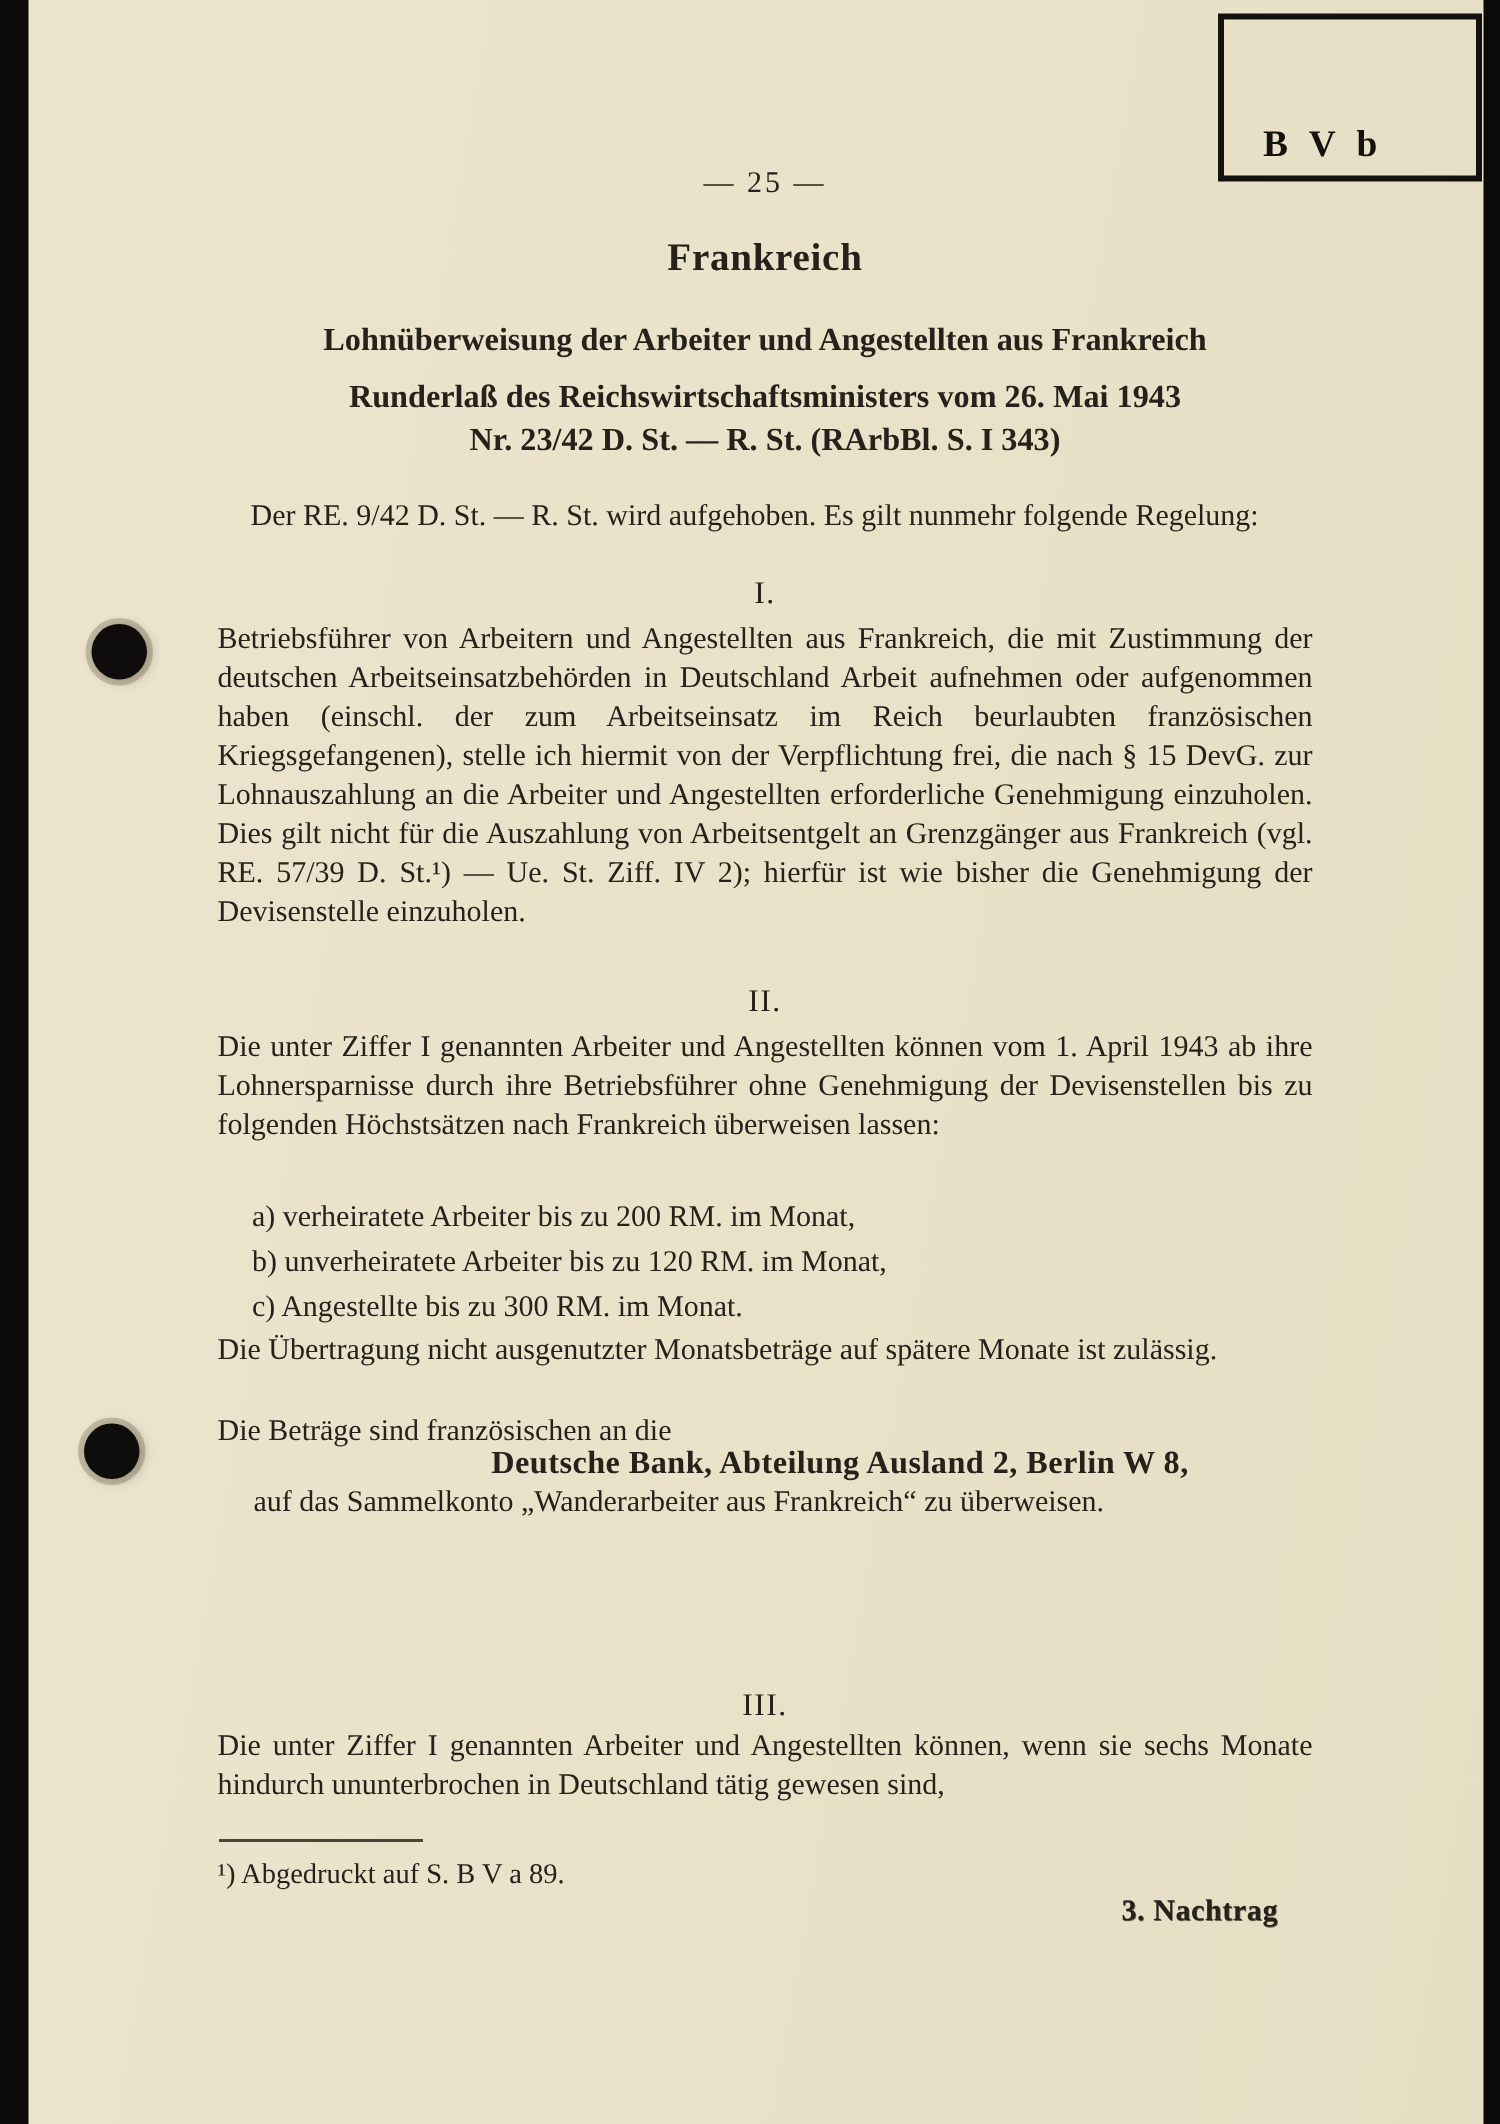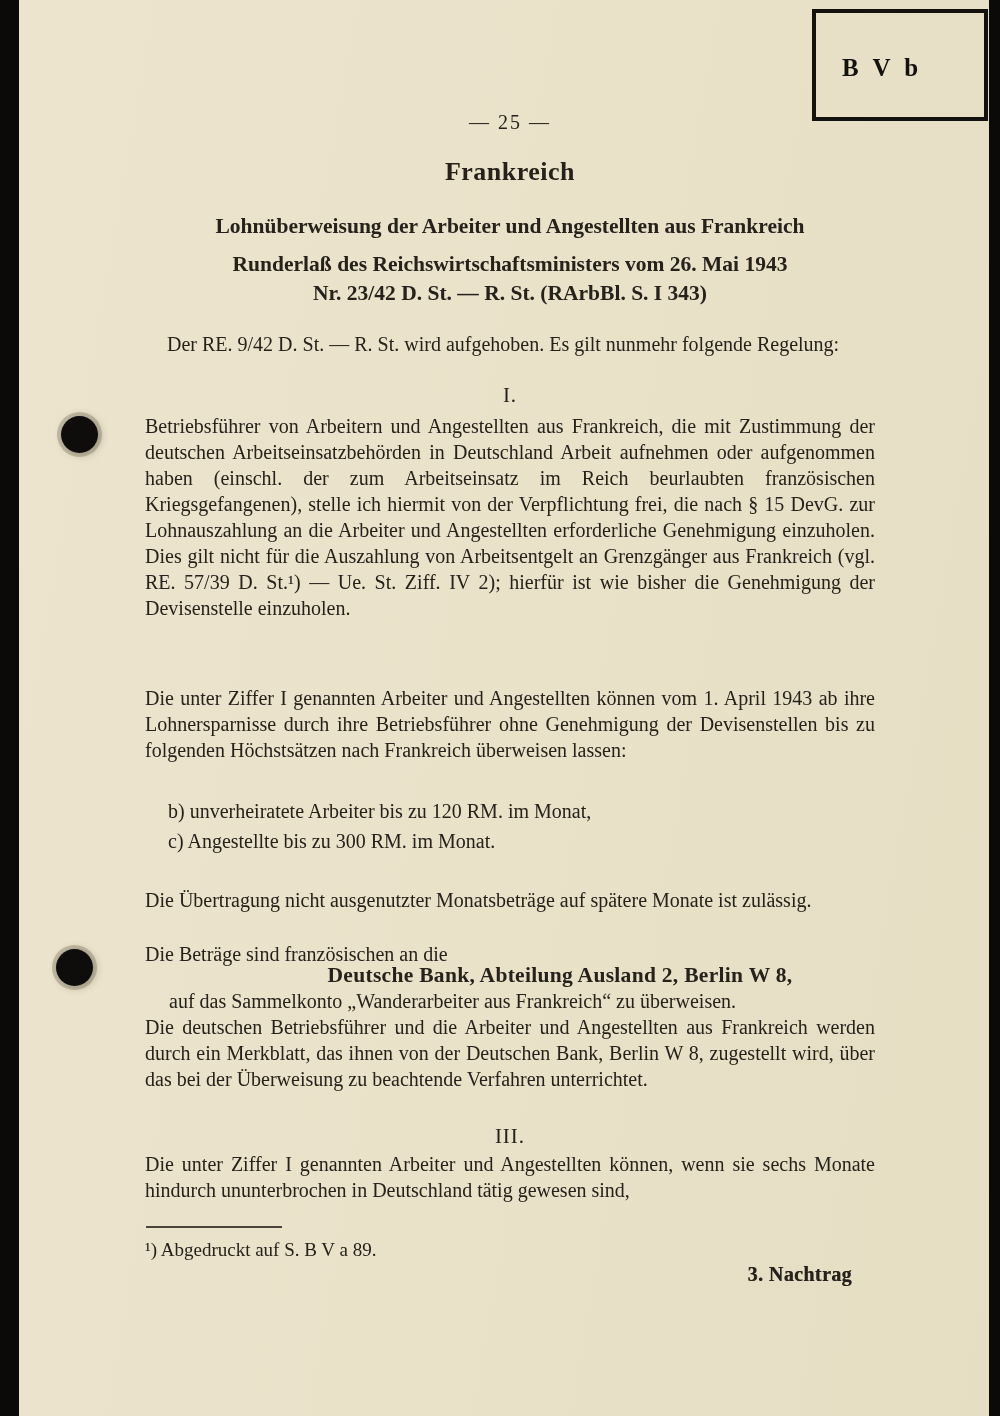--- a/index.html
+++ b/index.html
@@ -25,21 +25,21 @@
   }
   .hole-top    { left: 61px; top: 416px; }
   .hole-bottom { left: 56px; top: 949px; }
 
   .corner-box {
     position: absolute; top: 9px; right: 12px;
     width: 176px; height: 112px;
     border: 4px solid #14120f;
   }
   .corner-label {
-    display: block; margin: 41px 0 0 26px;
+    display: block; margin: 70px 0 0 26px;
     font-weight: bold; font-size: 25px; letter-spacing: 4px; color: #14120f;
   }
 
   .block {
     position: absolute; left: 145px; width: 730px; margin: 0;
     color: #26221b; font-size: 20px; line-height: 26px;
   }
   .center  { text-align: center; }
   .justify { text-align: justify; hyphens: auto; -webkit-hyphens: auto; }
   .bold    { font-weight: bold; }
@@ -101,34 +101,35 @@
 
   <div class="block center bold head-line1">Lohnüberweisung der Arbeiter und Angestellten aus Frankreich</div>
   <div class="block center bold head-line2">Runderlaß des Reichswirtschaftsministers vom 26. Mai 1943</div>
   <div class="block center bold head-line3">Nr. 23/42 D. St. — R. St. (RArbBl. S. I 343)</div>
 
   <p class="block justify intro-para">Der RE. 9/42 D. St. — R. St. wird aufgehoben. Es gilt nunmehr folgende Regelung:</p>
 
   <div class="block center sec-num sec1-num">I.</div>
   <p class="block justify sec1-para">Betriebsführer von Arbeitern und Angestellten aus Frankreich, die mit Zu­stimmung der deutschen Arbeitseinsatzbehörden in Deutschland Arbeit aufnehmen oder aufgenommen haben (einschl. der zum Arbeitseinsatz im Reich beurlaubten französischen Kriegsgefangenen), stelle ich hiermit von der Verpflichtung frei, die nach § 15 DevG. zur Lohnauszahlung an die Arbeiter und Angestellten erforderliche Genehmigung einzuholen. Dies gilt nicht für die Auszahlung von Arbeitsentgelt an Grenzgänger aus Frank­reich (vgl. RE. 57/39 D. St.¹) — Ue. St. Ziff. IV 2); hierfür ist wie bisher die Genehmigung der Devisenstelle einzuholen.</p>
 
+  <div class="block center sec-num sec2-num">II.</div>
   <p class="block justify sec2-para1">Die unter Ziffer I genannten Arbeiter und Angestellten können vom 1. April 1943 ab ihre Lohnersparnisse durch ihre Betriebsführer ohne Ge­nehmigung der Devisenstellen bis zu folgenden Höchstsätzen nach Frank­reich überweisen lassen:</p>
 
   <div class="block allowance-list">
+    <div class="allowance-item">a) verheiratete Arbeiter bis zu 200 RM. im Monat,</div>
     <div class="allowance-item">b) unverheiratete Arbeiter bis zu 120 RM. im Monat,</div>
     <div class="allowance-item">c) Angestellte bis zu 300 RM. im Monat.</div>
   </div>
 
   <p class="block justify sec2-para2">Die Übertragung nicht ausgenutzter Monatsbeträge auf spätere Monate ist zulässig.</p>
   <p class="block sec2-para3">Die Beträge sind französischen an die</p>
 
   <div class="block center bold bank-line">Deutsche Bank, Abteilung Ausland 2, Berlin W 8,</div>
 
   <p class="block sec2-para4">auf das Sammelkonto „Wanderarbeiter aus Frankreich“ zu überweisen.</p>
-  <p class="block justify sec2-para5">Die deutschen Betriebsführer und die Arbeiter und Angestellten aus Frank­reich werden durch ein Merkblatt, das ihnen von der Deutschen Bank, Berlin W 8, zugestellt wird, über das bei der Überweisung zu beachtende Verfahren unterrichtet.</p>
 
   <div class="block center sec-num sec3-num">III.</div>
   <p class="block justify sec3-para">Die unter Ziffer I genannten Arbeiter und Angestellten können, wenn sie sechs Monate hindurch ununterbrochen in Deutschland tätig gewesen sind,</p>
 
   <div class="footnote-rule"></div>
   <div class="block footnote-text">¹) Abgedruckt auf S. B V a 89.</div>
 
   <div class="block supplement">3. Nachtrag</div>
 
 </div>

